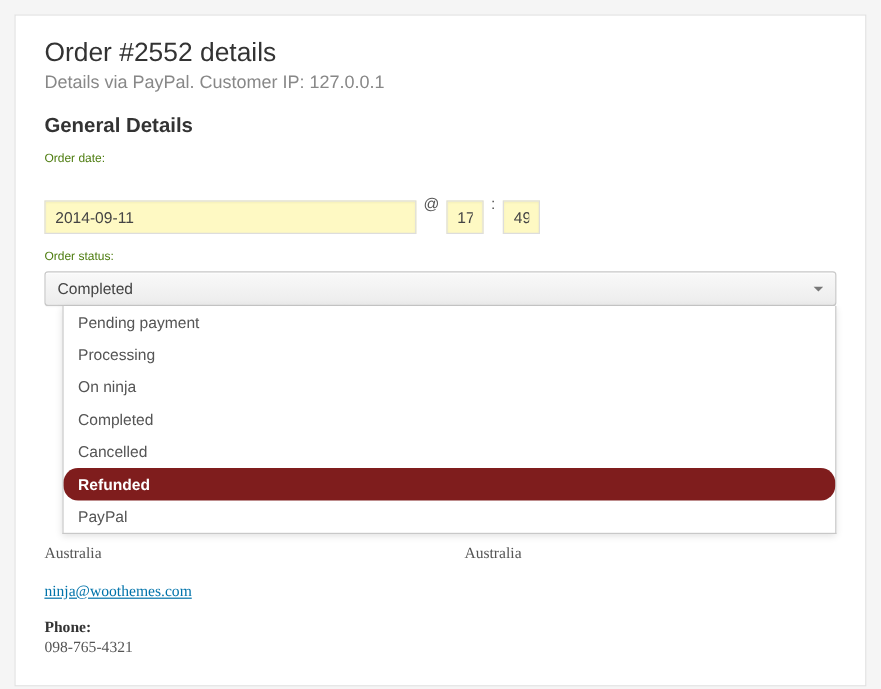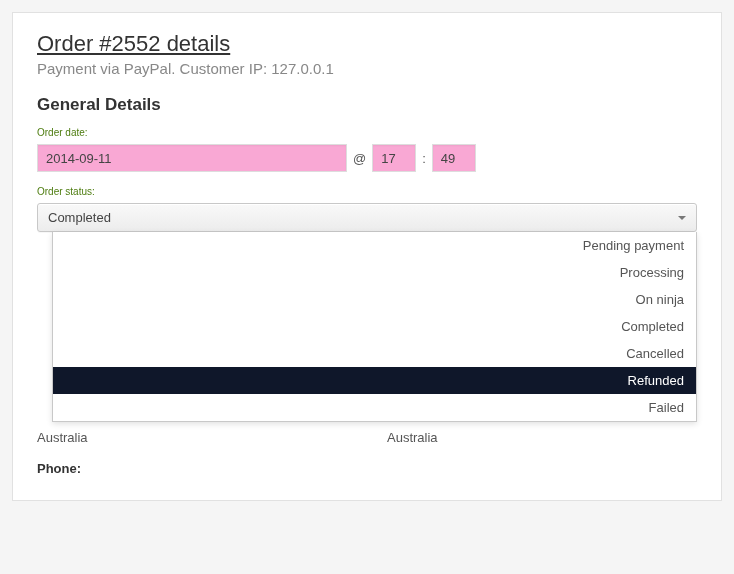--- a/index.html
+++ b/index.html
@@ -15,21 +15,20 @@
       border: 1px solid #e1e1e1;
       width: 710px;
       padding: 18px 24px 24px 24px;
       position: relative;
     }
     .title {
       font-size: 22px;
       font-weight: 400;
       color: #333;
       margin-bottom: 3px;
-      text-decoration: underline;
     }
     .sub {
       font-size: 15px;
       color: #888;
       margin-bottom: 18px;
     }
     .section-head {
       font-size: 17px;
       font-weight: 600;
       color: #333;
@@ -42,29 +41,30 @@
       display: block;
     }
     .date-row {
       display: flex;
       align-items: center;
       gap: 6px;
       margin-bottom: 14px;
     }
     .input-text {
       border: 1px solid #ddd;
-      background: #f9a8d4;
+      background: #fef9c3;
       padding: 5px 8px;
       font-size: 13px;
       color: #444;
       box-shadow: inset 0 1px 2px rgba(0,0,0,.05);
       height: 28px;
+      margin-top: 23px;
     }
     .input-date { width: 310px; }
-    .input-hm { width: 44px; text-align: left; }
+    .input-hm { width: 31px; text-align: left; }
     .at-sym, .colon-sym { color: #555; font-size: 13px; }
     .status-wrap { position: relative; }
     .select-box {
       display: flex;
       align-items: center;
       justify-content: space-between;
       border: 1px solid #c8c8c8;
       background: linear-gradient(#f9f9f9,#ececec);
       padding: 6px 10px;
       font-size: 13px;
@@ -82,52 +82,53 @@
     }
     .dropdown {
       position: absolute;
       left: 15px; right: 0;
       top: 29px;
       background: #fff;
       border: 1px solid #c8c8c8;
       border-top: none;
       box-shadow: 0 2px 6px rgba(0,0,0,.12);
       z-index: 10;
-      text-align: right;
     }
     .dropdown-item {
       padding: 6px 12px;
       font-size: 13px;
       color: #555;
       cursor: pointer;
     }
     .dropdown-item.highlight {
-      background: #0f172a;
+      background: #7f1d1d;
       color: #fff;
-      font-weight: 400;
+      font-weight: 700;
+      border-radius: 12px;
     }
     .behind {
       margin-top: 198px;
     }
     .cols {
       display: flex;
       gap: 40px;
+      font-family: Liberation Serif, serif;
     }
     .col { flex: 1; }
     .country { color: #555; margin-bottom: 16px; }
     .kv-label { font-weight: 600; color: #333; }
     .kv-link { color: #0073aa; text-decoration: underline; display: inline-block; margin-bottom: 14px; }
     .kv-text { color: #555; }
   </style>
 </head>
 <body>
 
 <div class="panel">
   <h1 class="title">Order #2552 details</h1>
-  <div class="sub">Payment via PayPal. Customer IP: 127.0.0.1</div>
+  <div class="sub">Details via PayPal. Customer IP: 127.0.0.1</div>
 
   <div class="section-head">General Details</div>
 
   <label class="field-label">Order date:</label>
   <div class="date-row">
     <input class="input-text input-date" value="2014-09-11" style="">
     <span class="at-sym">@</span>
     <input class="input-text input-hm" value="17" style="">
     <span class="colon-sym">:</span>
     <input class="input-text input-hm" value="49" style="">
@@ -139,28 +140,30 @@
       <span>Completed</span>
       <span class="caret"></span>
     </div>
     <div class="dropdown" id="status-dropdown">
         <div class="dropdown-item">Pending payment</div>
         <div class="dropdown-item">Processing</div>
         <div class="dropdown-item">On ninja</div>
         <div class="dropdown-item">Completed</div>
         <div class="dropdown-item">Cancelled</div>
         <div class="dropdown-item highlight">Refunded</div>
-        <div class="dropdown-item">Failed</div>
+        <div class="dropdown-item">PayPal</div>
       </div>
   </div>
 
   <div class="behind">
     <div class="cols">
       <div class="col">
         <div class="country">Australia</div>
+        <a class="kv-link" href="#">ninja@woothemes.com</a>
         <div class="kv-label">Phone:</div>
+        <div class="kv-text">098-765-4321</div>
       </div>
       <div class="col">
         <div class="country">Australia</div>
       </div>
     </div>
   </div>
 </div>
 
 </body></html>

